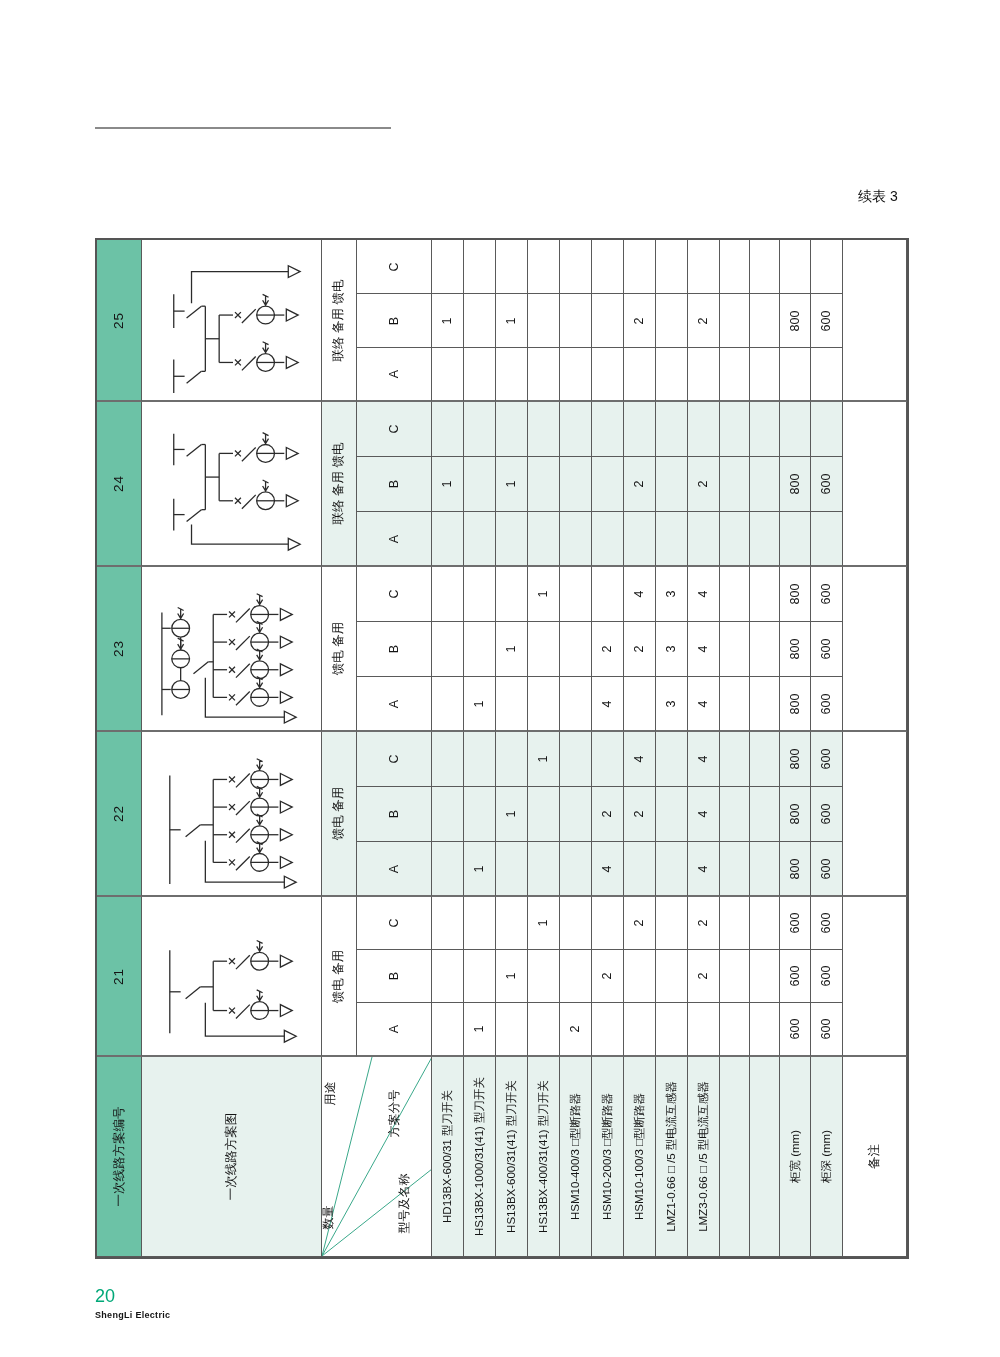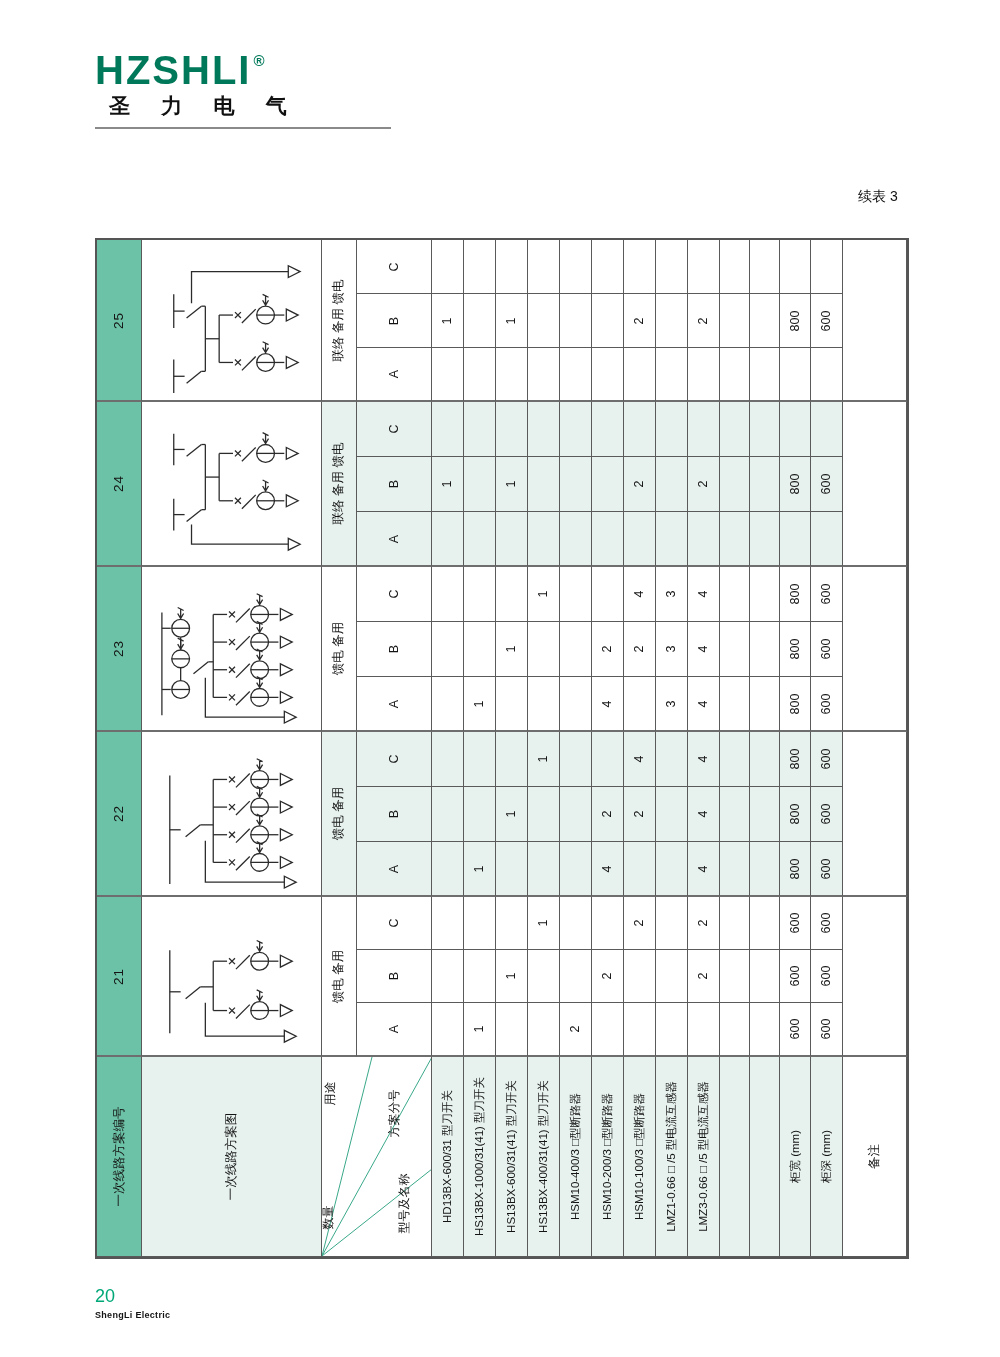--- a/index.html
+++ b/index.html
@@ -33,24 +33,20 @@
   .diagcell svg{display:block;}
   .diagsplit{position:relative;background:#fff;}
   .diagsplit .lbl{position:absolute;transform:rotate(-90deg);white-space:nowrap;font-size:12px;color:#141414;}
   svg.circ{stroke:#2b2b2b;stroke-width:1.3;fill:none;}
 </style>
 </head>
 <body>
 
 <div class="page">
 
-  <div class="logo">
-    <span class="wordmark">HZSHLI</span><span class="reg">®</span>
-    <div class="sub">圣 力 电 气</div>
-  </div>
   <div class="logo-rule"></div>
 
   <div class="continued">续表 3</div>
 
   <div class="tblwrap">
     <div class="tbl" id="tbl">
         <div class="c grn grpend" style="grid-area: 1 / 1 / span 3;">
           <span class="rot big">25</span>
         </div>
         <div class="c diagcell grpend" style="grid-area: 1 / 2 / span 3;">

